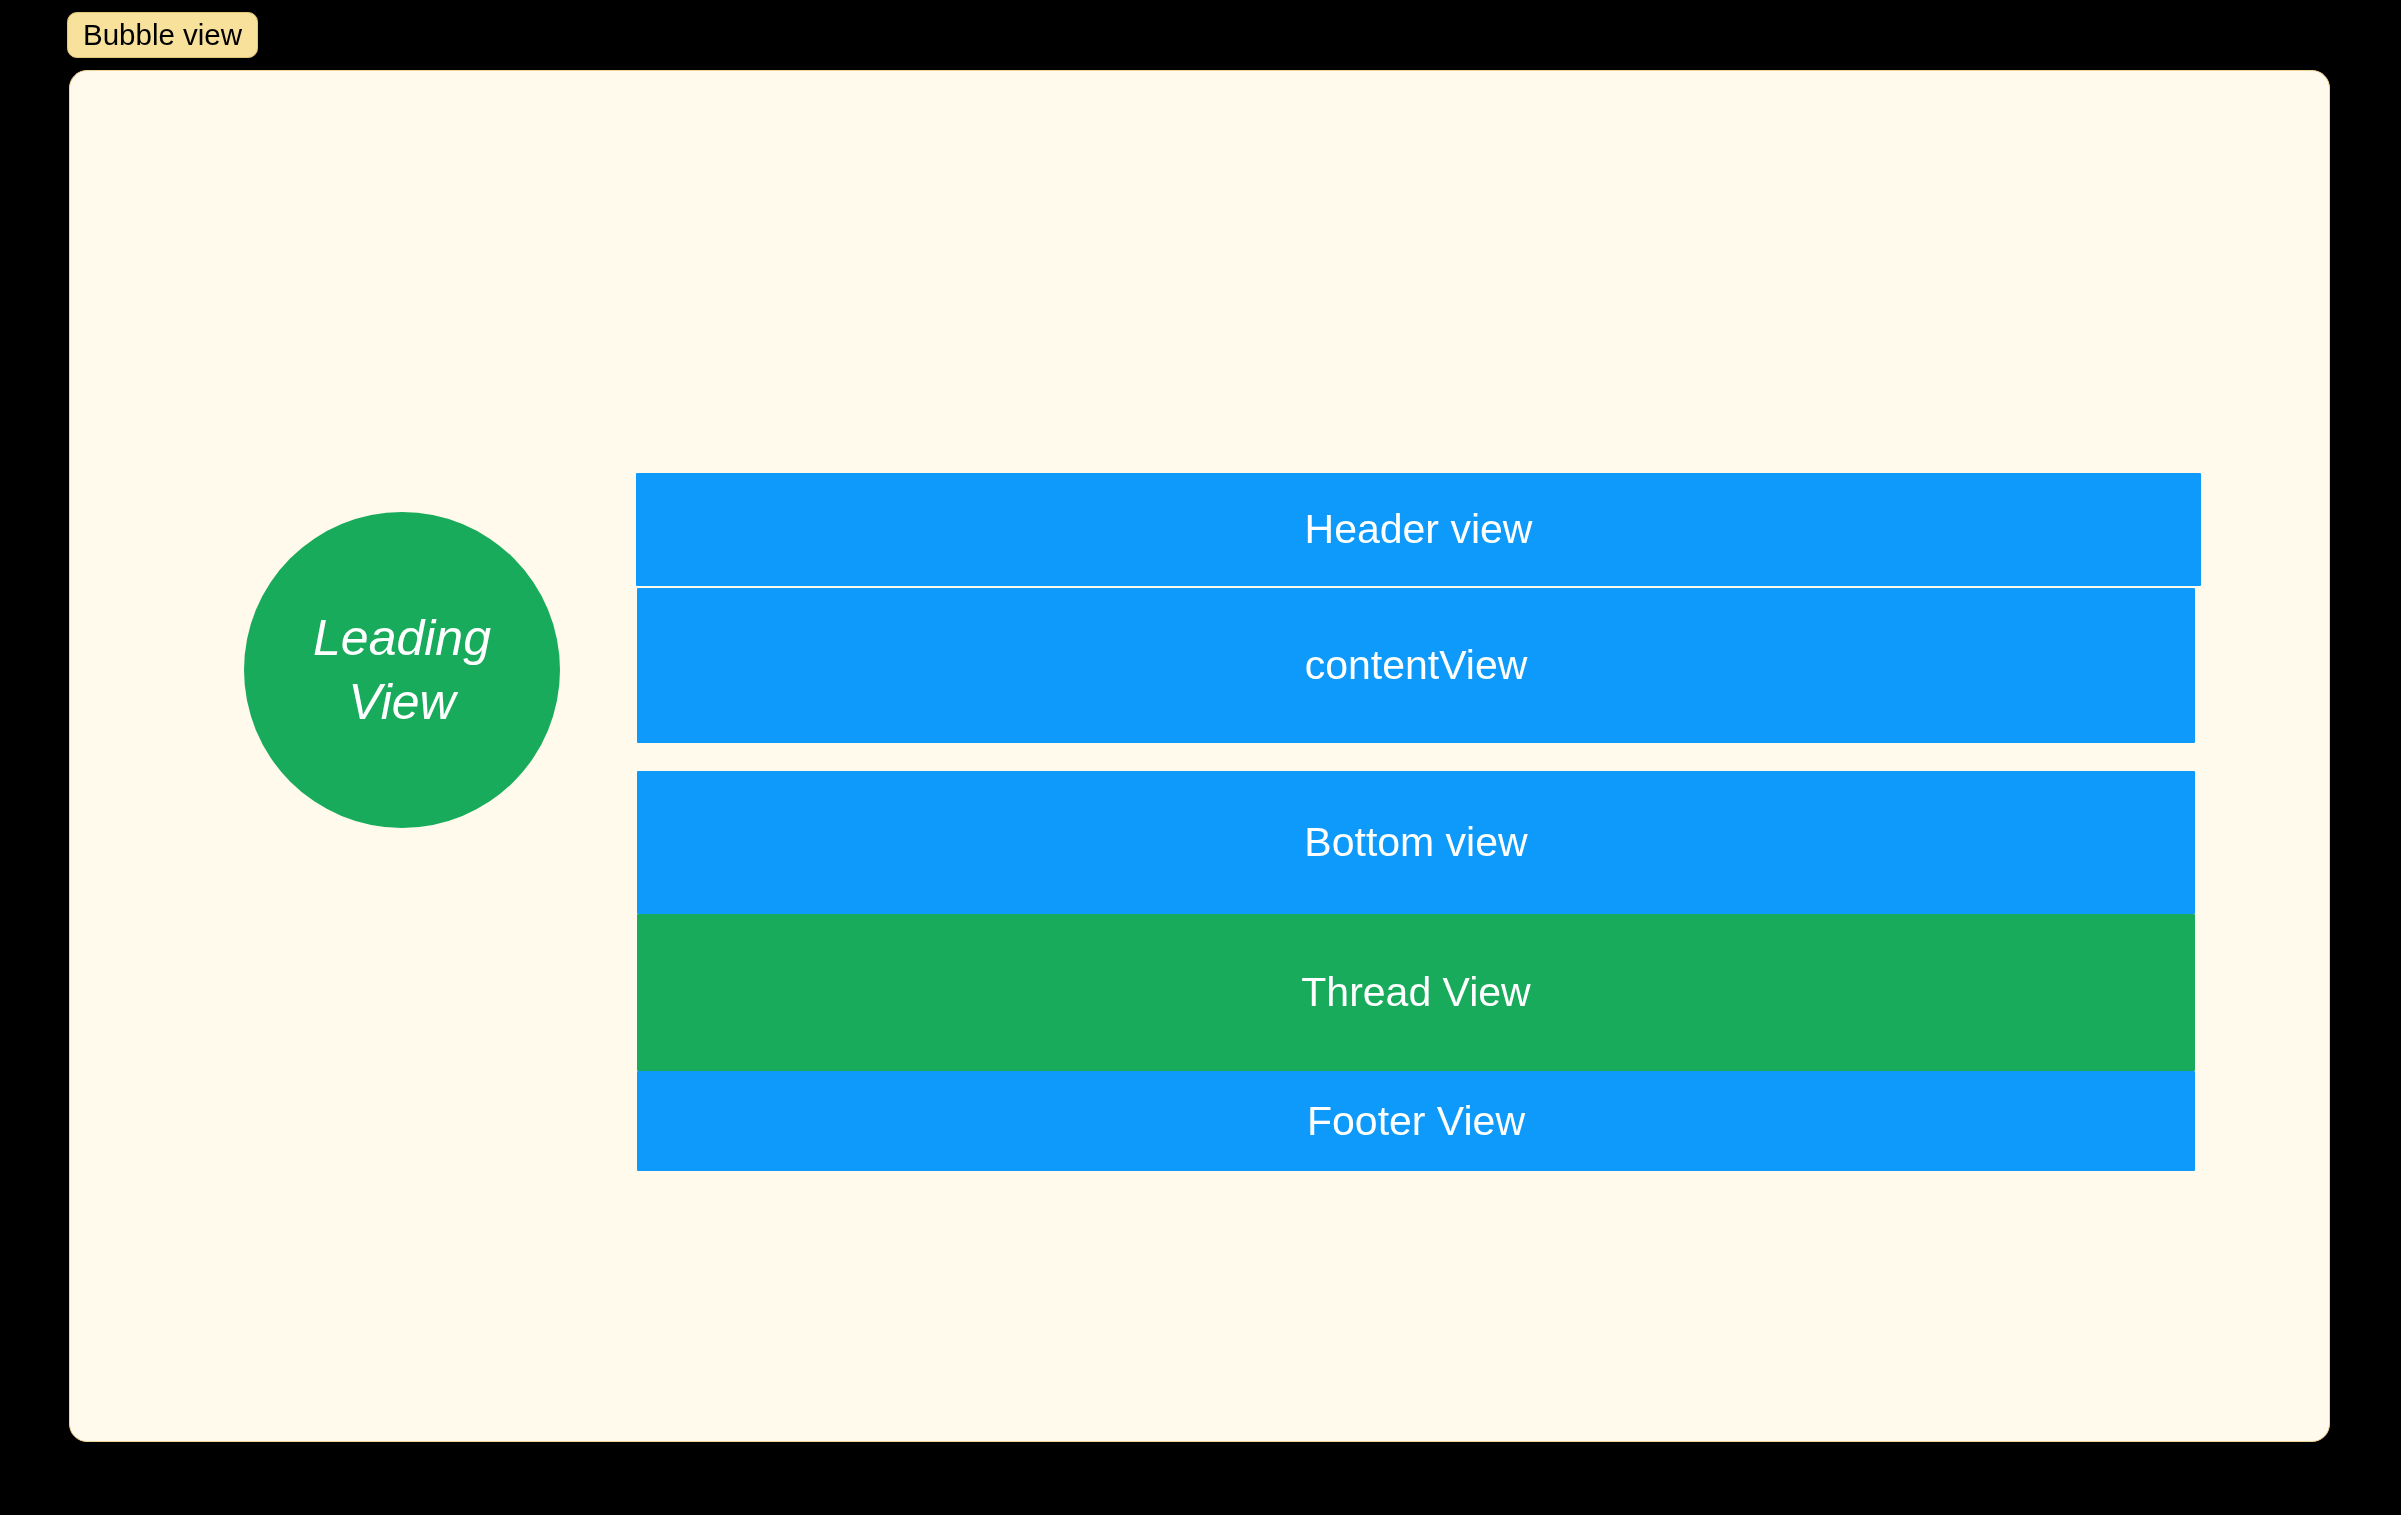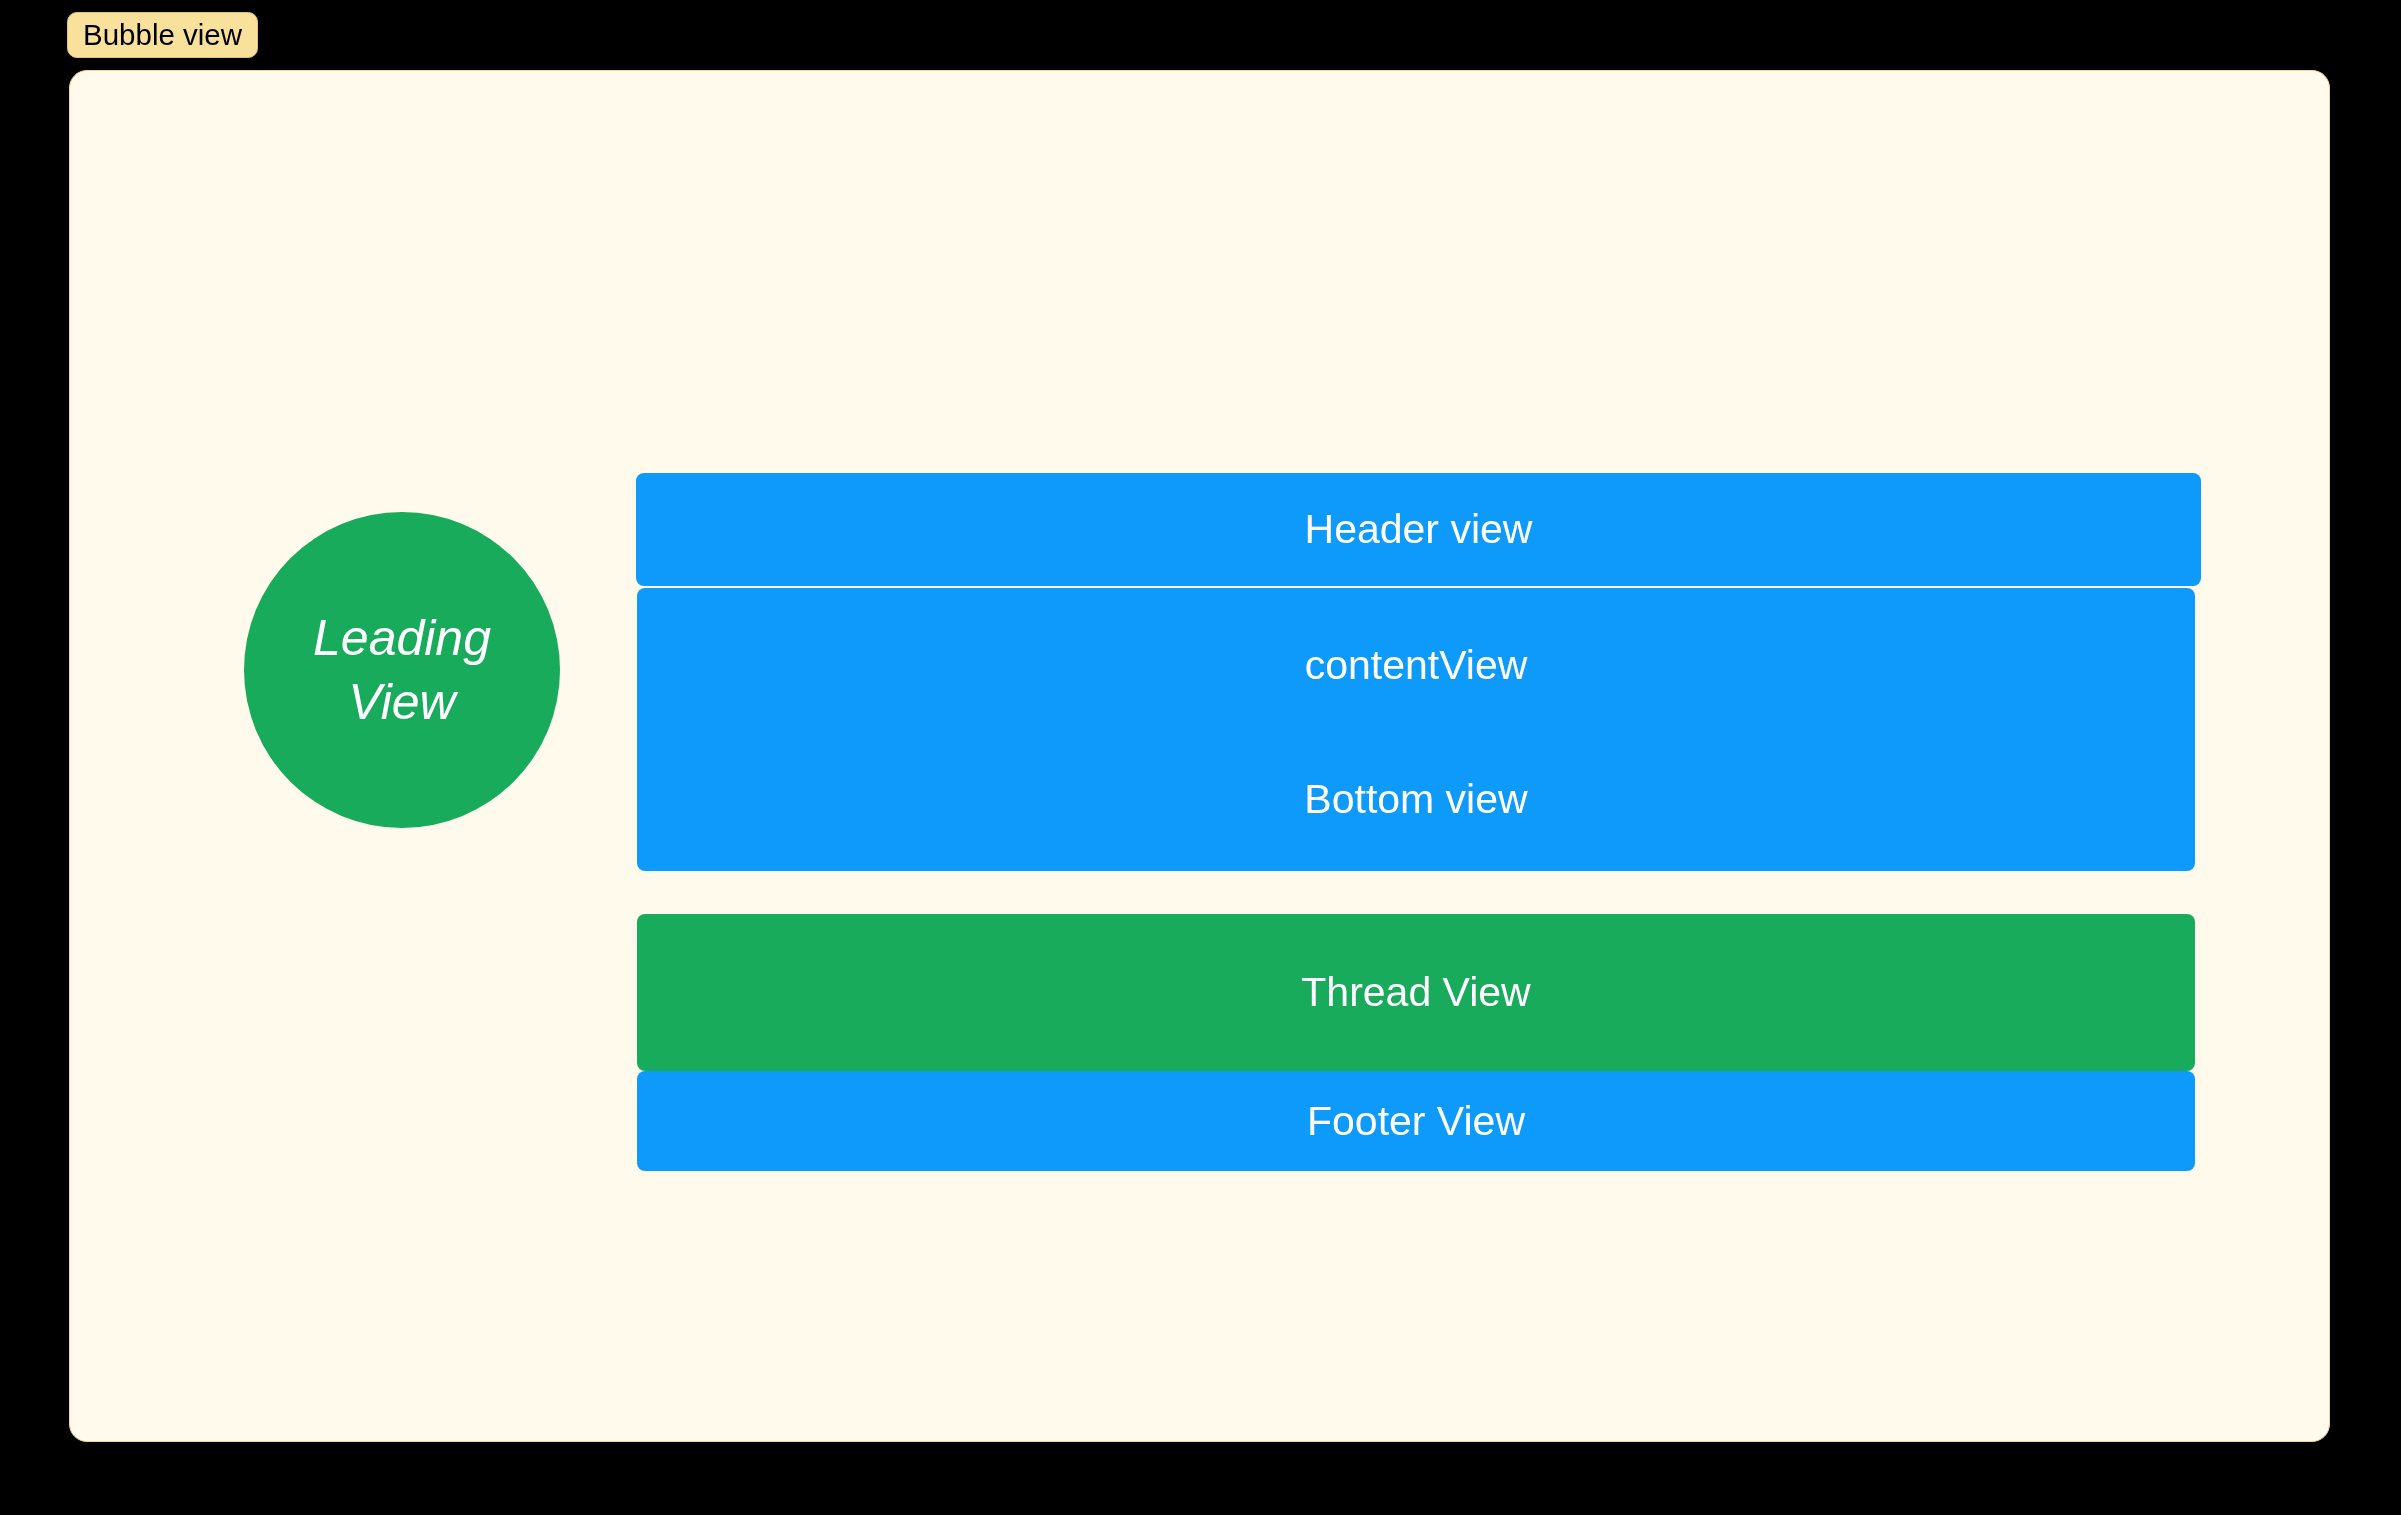--- a/index.html
+++ b/index.html
@@ -67,31 +67,31 @@
     line-height: 1.28;
     z-index: 3;
     font-style: italic;
   }
   .leading-circle .wrap { width: 205px; }
   .bar {
     position: absolute;
     left: 637px;
     width: 1558px;
     background: var(--blue);
-    border-radius: 8px;
+    border-radius: 1px;
     color: var(--label-text);
     display: flex;
     align-items: center;
     justify-content: center;
     font-size: 41px;
     z-index: 3;
   }
   .bar-header  { left: 636px; top: 473px; width: 1565px; height: 113px; }
   .bar-content { top: 588px;  height: 155px; }
-  .bar-bottom  { top: 728px;  height: 143px; text-align: center; }
+  .bar-bottom  { top: 771px;  height: 143px; text-align: center; }
   .bar-thread  { top: 914px; height: 157px; background: var(--green); justify-content: center; }
   .bar-footer  { top: 1071px; height: 100px; }
 </style>
 </head>
 <body>
 
 <div class="tag">
   <span>Bubble view</span>
 </div>
 

